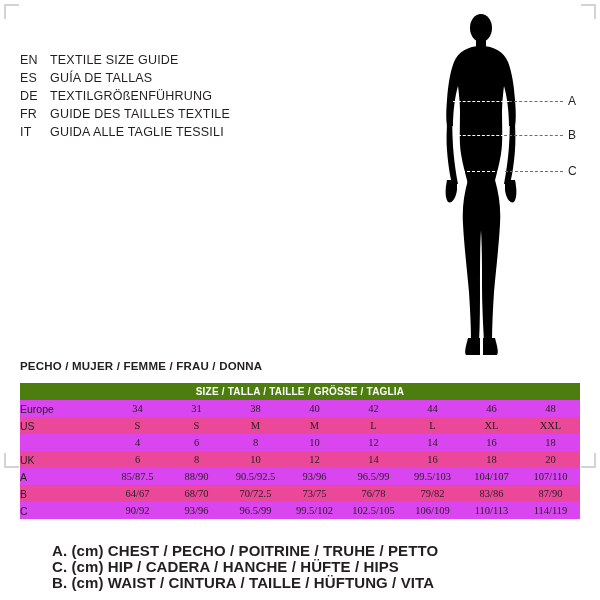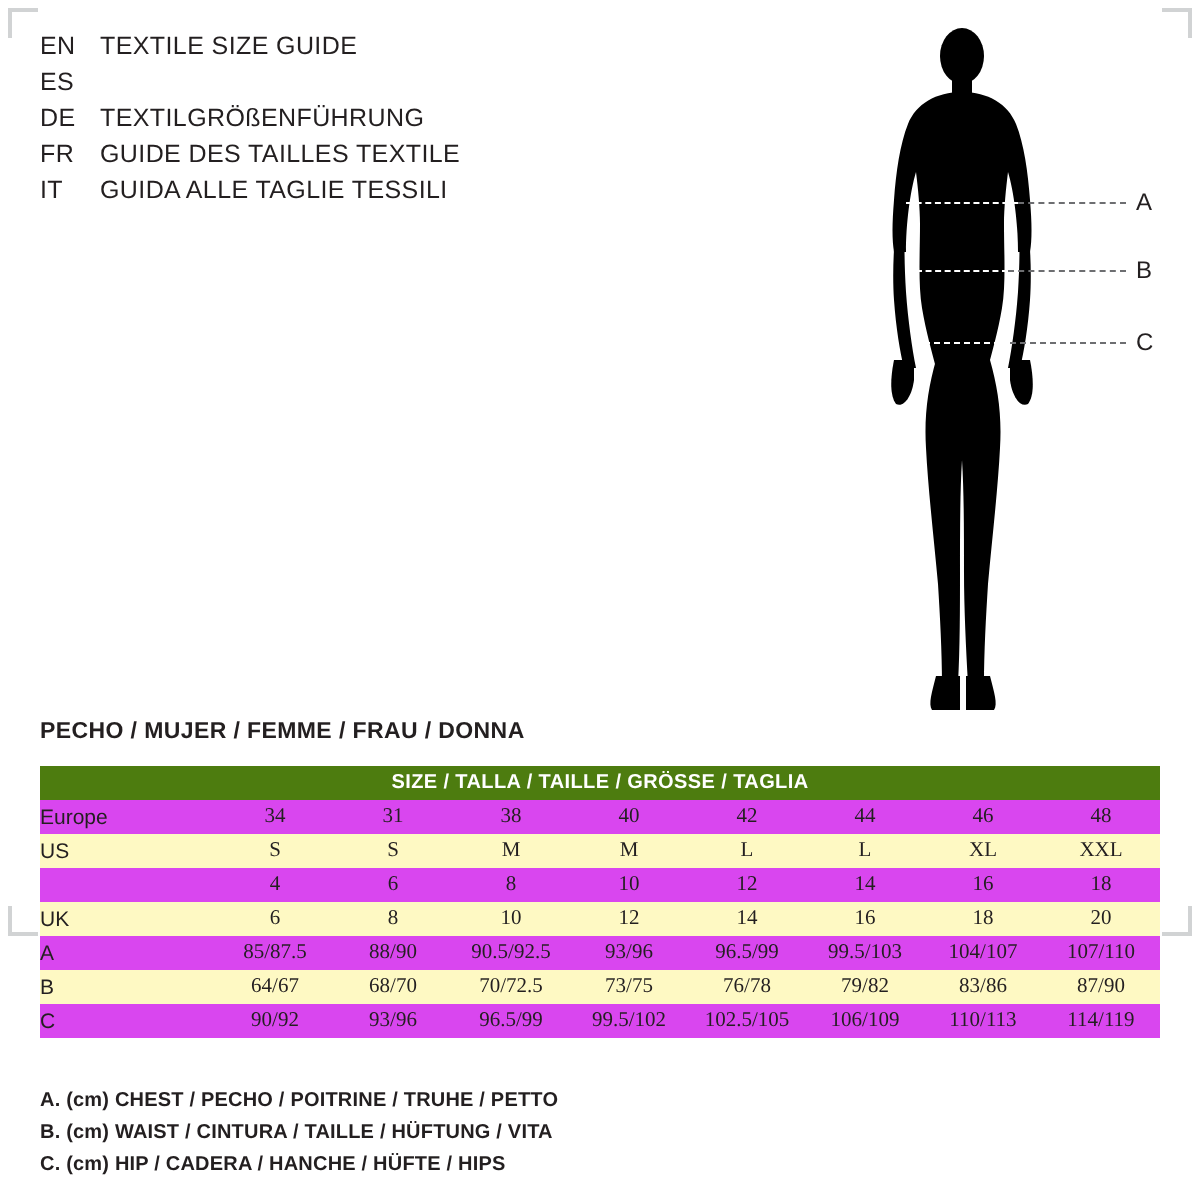--- a/index.html
+++ b/index.html
@@ -38,20 +38,21 @@
   .lang-code {
     width: 30px;
     font-size: 12.5px;
     letter-spacing: 0.2px;
     color: #231f20;
   }
   .lang-title {
     font-size: 12.5px;
     letter-spacing: 0.2px;
     color: #231f20;
+    margin-top: 37px;
   }
 
   
   .figure-wrap {
     position: absolute;
     left: 400px;
     top: 8px;
     width: 190px;
     height: 360px;
   }
@@ -106,45 +107,46 @@
   .row-head td {
     background: #4d7c0f;
     color: #ffffff;
     font-weight: bold;
     font-size: 10px;
     letter-spacing: 0.2px;
     height: 18px;
     text-align: center;
   }
   .row-shade td { background: #d946ef; }
-  .row-plain td { background: #fef9c3; }
+  .row-plain td { background: #ec4899; }
   .cell-label {
     padding-left: 6px;
     text-align: left;
     width: 88px;
   }
   .cell-val {
     text-align: center;
     width: 59px;
     font-family: Liberation Serif, serif;
   }
 
   
   .footnotes {
     position: absolute;
     left: 20px;
     top: 543px;
     width: 500px;
   }
   .footnote {
-    font-size: 10px;
+    font-size: 15px;
     font-weight: bold;
     letter-spacing: 0.1px;
     line-height: 16px;
     color: #231f20;
+    margin-left: 32px;
   }
 
   
   .corner {
     position: absolute;
     width: 13px;
     height: 13px;
     border-color: #d1d3d4;
     border-style: solid;
     border-width: 0;
@@ -164,20 +166,21 @@
   <div class="corner bl"></div>
   <div class="corner br"></div>
 
   <div class="lang-block">
     <div class="lang-row">
       <span class="lang-code">EN</span>
       <span class="lang-title">TEXTILE SIZE GUIDE</span>
     </div>
     <div class="lang-row">
       <span class="lang-code">ES</span>
+      <span class="lang-title">GUÍA DE TALLAS</span>
     </div>
     <div class="lang-row">
       <span class="lang-code">DE</span>
       <span class="lang-title">TEXTILGRÖßENFÜHRUNG</span>
     </div>
     <div class="lang-row">
       <span class="lang-code">FR</span>
       <span class="lang-title">GUIDE DES TAILLES TEXTILE</span>
     </div>
     <div class="lang-row">
@@ -345,17 +348,17 @@
           <td class="cell-val">106/109</td>
           <td class="cell-val">110/113</td>
           <td class="cell-val">114/119</td>
         </tr>
       </tbody>
     </table>
   </div>
 
   <div class="footnotes">
     <div class="footnote">A. (cm) CHEST / PECHO / POITRINE / TRUHE / PETTO</div>
+    <div class="footnote">C. (cm) HIP / CADERA / HANCHE / HÜFTE / HIPS</div>
     <div class="footnote">B. (cm) WAIST / CINTURA / TAILLE / HÜFTUNG / VITA</div>
-    <div class="footnote">C. (cm) HIP / CADERA / HANCHE / HÜFTE / HIPS</div>
   </div>
 
 </div>
 
 </body></html>

